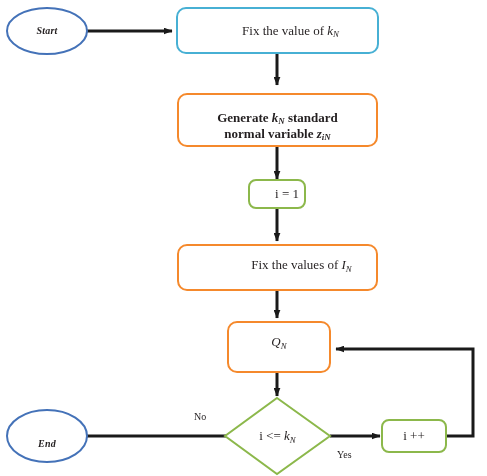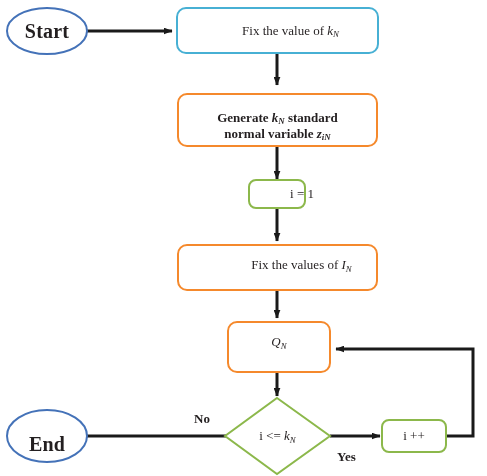--- a/index.html
+++ b/index.html
@@ -27,36 +27,36 @@
     display: flex;
     align-items: center;
     justify-content: center;
     text-align: center;
     color: #231f20;
     line-height: 1.22;
     pointer-events: none;
   }
   .terminator-label {
     font-weight: bold;
-    font-size: 20px;
+    font-size: 10px;
     letter-spacing: 0.2px;
+    font-style: italic;
   }
   .process-label {
     font-size: 13px;
   }
   .small-label {
     font-size: 13px;
   }
   .edge-label {
     position: absolute;
-    font-size: 13px;
+    font-size: 10px;
     color: #231f20;
     white-space: nowrap;
     pointer-events: none;
-    font-weight: bold;
   }
   i.math { font-style: italic; }
   sub.math {
     font-style: italic;
     font-size: 0.68em;
     vertical-align: baseline;
     position: relative;
     top: 0.30em;
   }
 </style>
@@ -111,21 +111,21 @@
     </span>
   </div>
 
   <div class="node-label process-label" style="left:178px; top:94px; width:199px; height:63px;font-weight:bold;">
     <span>
       <span>Generate </span><i class="math">k</i><sub class="math">N</sub><span> standard</span><br>
       <span>normal variable </span><i class="math">z</i><sub class="math">iN</sub>
     </span>
   </div>
 
-  <div class="node-label small-label" style="left:264px; top:180px; width:76px; height:28px;">i = 1</div>
+  <div class="node-label small-label" style="left:249px; top:180px; width:76px; height:28px;">i = 1</div>
 
   <div class="node-label process-label" style="left:178px; top:245px; width:199px; height:40px;margin-left:24px;">
     <span>
       <span>Fix the values of </span><i class="math">I</i><sub class="math">N</sub>
     </span>
   </div>
 
   <div class="node-label process-label" style="left:228px; top:322px; width:102px; height:40px;">
     <span>
       <i class="math">Q</i><sub class="math">N</sub>

